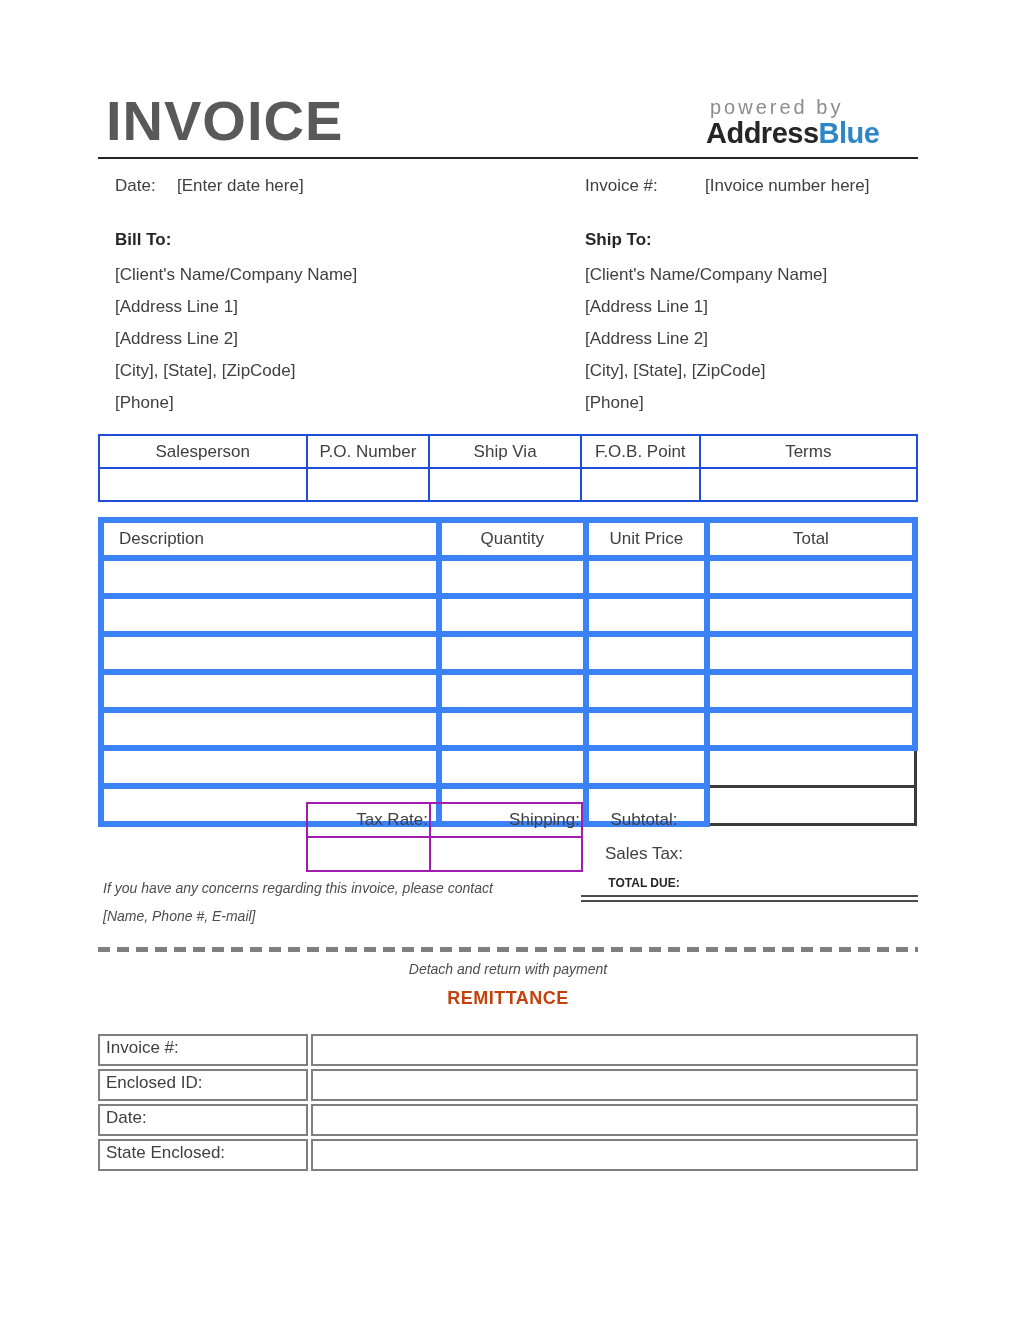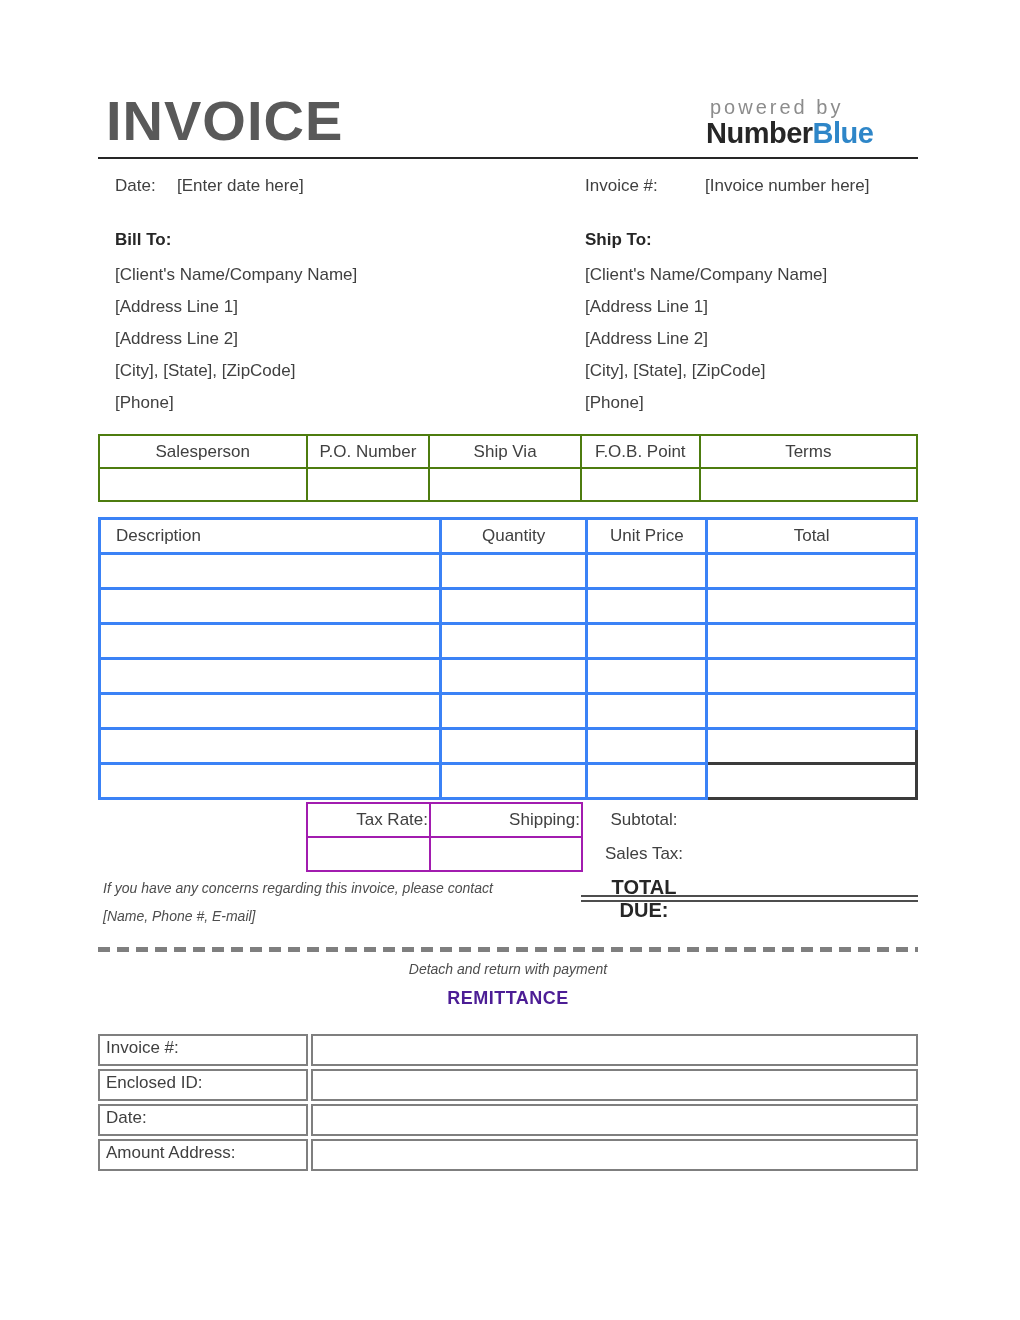--- a/index.html
+++ b/index.html
@@ -39,73 +39,73 @@
   .addr-heading { font-weight: bold; font-size: 17px; color: #262626; }
   .bill-block { left: 17px; top: 226px; }
   .ship-block { left: 487px; top: 226px; }
   .addr-lines { margin-top: 9px; font-size: 17px; line-height: 32px; }
 
   
   table { border-collapse: collapse; }
   td, th { font-weight: normal; font-size: 17px; color: #404040; }
 
   .order-table { left: 0; top: 430px; }
-  .order-table th, .order-table td { border: 2px solid #4d7c0f; text-align: center; }
+  .order-table th, .order-table td { border: 2px solid #1d4ed8; text-align: center; }
   .order-table th { height: 29px; }
   .order-table td { height: 29px; }
 
   .items-table { left: 0; top: 513px; }
-  .items-table th, .items-table td { border: 3px solid #3b82f6; text-align: center; height: 30px; }
+  .items-table th, .items-table td { border: 6px solid #3b82f6; text-align: center; height: 30px; }
   .items-table th.desc { text-align: left; padding-left: 15px; }
   .items-table td.dark-cell { border: 3px solid #3b3b3b; }
 
   
   .tax-table { left: 208px; top: 798px; }
   .tax-table th, .tax-table td { border: 2px solid #a21caf; text-align: right; }
   .tax-table th { height: 30px; }
   .tax-table td { height: 30px; }
 
   .totals-label { width: 118px; left: 487px; text-align: center; font-size: 17px; }
   .subtotal-label { top: 806px; }
   .salestax-label { top: 840px; }
-  .totaldue-label { top: 872px; font-size: 20px; font-weight: bold; color: #262626; }
+  .totaldue-label { top: 872px; font-size: 12px; font-weight: bold; color: #262626; }
   .totaldue-rule { left: 483px; top: 891px; width: 337px; height: 3px;
     border-top: 2px solid #4d4d4d; border-bottom: 2px solid #4d4d4d; }
 
   
   .note { left: 5px; font-style: italic; font-size: 14px; color: #4d4d4d; }
   .note-1 { top: 876px; text-align: right; }
   .note-2 { top: 904px; }
 
   
   .dash-rule { left: 0; top: 943px; width: 820px; height: 5px;
     background: repeating-linear-gradient(90deg, #7f7f7f 0 12px, transparent 12px 19px); }
   .detach-note { left: 0; top: 957px; width: 820px; text-align: center;
     font-style: italic; font-size: 14px; color: #4d4d4d; }
   .remit-heading { left: 0; top: 984px; width: 820px; text-align: center;
-    font-size: 18px; font-weight: bold; color: #4c1d95; letter-spacing: 0.5px; }
+    font-size: 18px; font-weight: bold; color: #c2410c; letter-spacing: 0.5px; }
 
   .remit-table { left: 0; top: 1030px; width: 820px; display: flex; flex-direction: column; gap: 3px; }
   .remit-row { display: flex; gap: 3px; }
   .remit-label-cell {
     width: 200px; height: 26px; border: 2px solid #7f7f7f;
     font-size: 17px; padding: 2px 0 0 6px;
   }
   .remit-value-cell { flex: 1; height: 28px; border: 2px solid #7f7f7f; }
 </style>
 </head>
 <body>
 
 <div class="page">
   <div class="content">
 
     <div class="abs invoice-title">INVOICE</div>
     <div class="abs logo-block">
       <div class="powered-by">powered by</div>
-      <div><span class="brand brand-dark">Number</span><span class="brand brand-blue">Blue</span></div>
+      <div><span class="brand brand-dark">Address</span><span class="brand brand-blue">Blue</span></div>
     </div>
     <div class="abs header-rule"></div>
 
     <div class="abs meta-row">
       <span class="abs date-label">Date:</span>
       <span class="abs date-value">[Enter date here]</span>
       <span class="abs invnum-label">Invoice #:</span>
       <span class="abs invnum-value">[Invoice number here]</span>
     </div>
 
@@ -237,19 +237,19 @@
       </div>
       <div class="remit-row">
         <div class="remit-label-cell">Enclosed ID:</div>
         <div class="remit-value-cell"></div>
       </div>
       <div class="remit-row">
         <div class="remit-label-cell">Date:</div>
         <div class="remit-value-cell"></div>
       </div>
       <div class="remit-row">
-        <div class="remit-label-cell">Amount Address:</div>
+        <div class="remit-label-cell">State Enclosed:</div>
         <div class="remit-value-cell"></div>
       </div>
     </div>
 
   </div>
 </div>
 
 </body></html>

